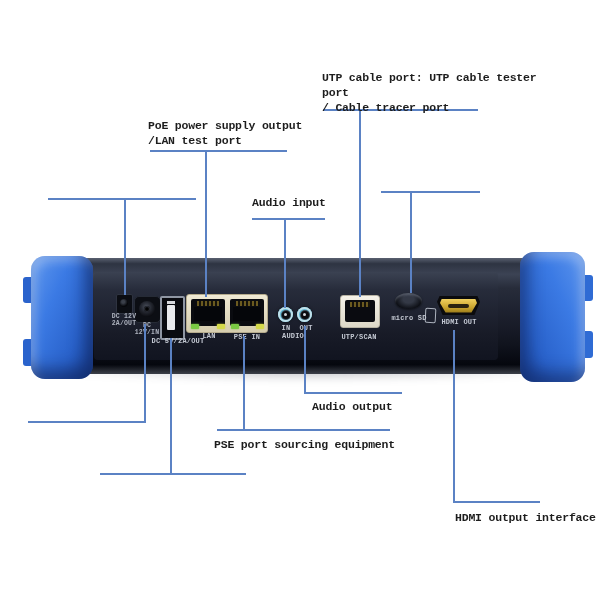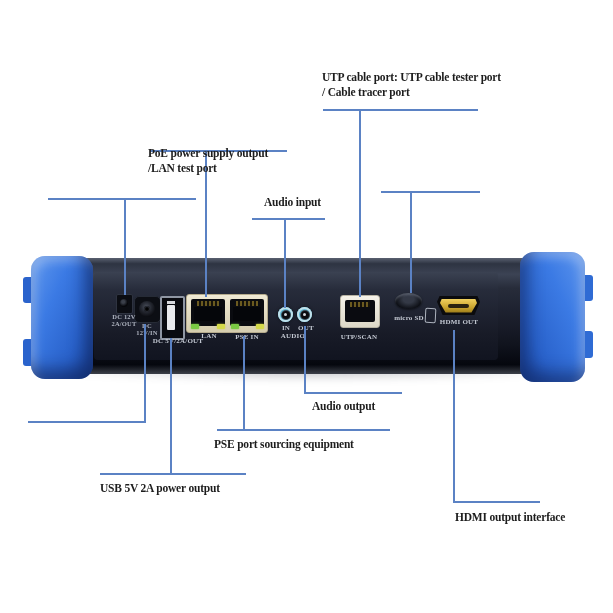--- a/index.html
+++ b/index.html
@@ -1,41 +1,41 @@
 <!DOCTYPE html>
 <html><head>
 <meta charset="utf-8">
 <style>
   html,body{margin:0;padding:0;background:#fff;}
   #stage{position:relative;width:613px;height:613px;background:#ffffff;overflow:hidden;
-         font-family:Liberation Serif, serif;}
+         font-family:Liberation Mono, monospace;}
 
   
   .co-label{position:absolute;font-weight:700;font-size:11.5px;line-height:15px;
             letter-spacing:-0.2px;color:#1d1d1d;white-space:pre-line;z-index:12;}
   .hline{position:absolute;height:2px;background:#5b82c4;z-index:11;}
   .vline{position:absolute;width:2px;background:#5b82c4;z-index:11;}
 
   #lbl-utp{left:322px;top:70px;width:240px;}
   #hl-utp{left:323px;top:109px;width:155px;}
   #vl-utp{left:359px;top:109px;height:188px;}
 
-  #lbl-poe{left:148px;top:118px;width:180px;margin-top:28px;}
+  #lbl-poe{left:148px;top:118px;width:180px;}
   #hl-poe{left:150px;top:150px;width:137px;}
   #vl-poe{left:205px;top:150px;height:147px;}
 
   #lbl-power-out{left:55px;top:175px;width:170px;}
   #hl-power-out{left:48px;top:198px;width:148px;}
   #vl-power-out{left:124px;top:198px;height:97px;}
 
   #lbl-microsd-co{left:381px;top:167px;width:160px;}
   #hl-microsd{left:381px;top:191px;width:99px;}
   #vl-microsd{left:410px;top:191px;height:102px;}
 
-  #lbl-audio-in{left:264px;top:195px;width:100px;}
+  #lbl-audio-in{left:252px;top:195px;width:100px;}
   #hl-audio-in{left:252px;top:218px;width:73px;}
   #vl-audio-in{left:284px;top:218px;height:90px;}
 
   #vl-charge{left:144px;top:324px;height:99px;}
   #hl-charge{left:28px;top:421px;width:118px;}
   #lbl-charge{left:30px;top:429px;width:140px;}
 
   #vl-usb{left:170px;top:338px;height:137px;}
   #hl-usb{left:100px;top:473px;width:146px;}
   #lbl-usb{left:100px;top:481px;width:170px;}
@@ -174,21 +174,20 @@
 
   <div class="co-label" id="lbl-audio-in">Audio input</div>
   <div class="hline" id="hl-audio-in"></div>
   <div class="vline" id="vl-audio-in"></div>
 
   <div class="vline" id="vl-charge"></div>
   <div class="hline" id="hl-charge"></div>
 
   <div class="vline" id="vl-usb"></div>
   <div class="hline" id="hl-usb"></div>
-  <div class="co-label" id="lbl-usb">USB 5V 2A power output</div>
 
   <div class="vline" id="vl-pse"></div>
   <div class="hline" id="hl-pse"></div>
   <div class="co-label" id="lbl-pse">PSE port sourcing equipment</div>
 
   <div class="vline" id="vl-audio-out"></div>
   <div class="hline" id="hl-audio-out"></div>
   <div class="co-label" id="lbl-audio-out">Audio output</div>
 
   <div class="vline" id="vl-hdmi"></div>

